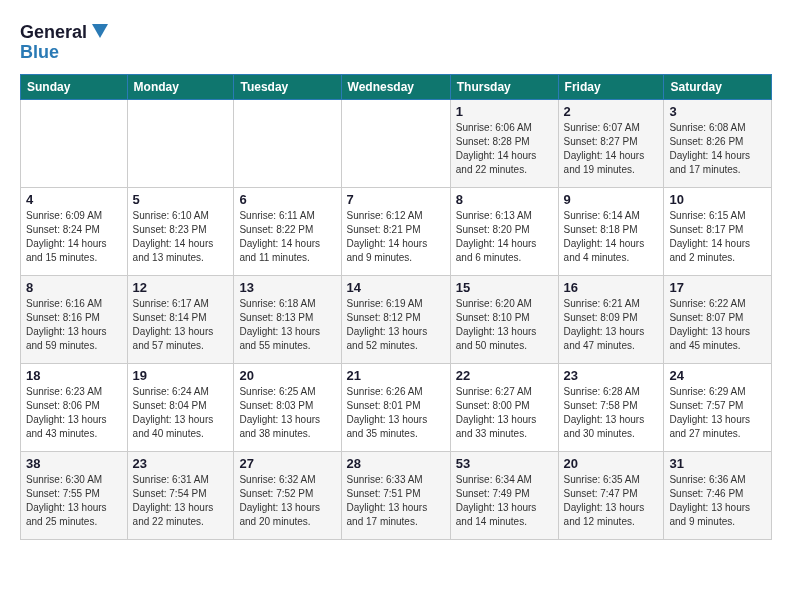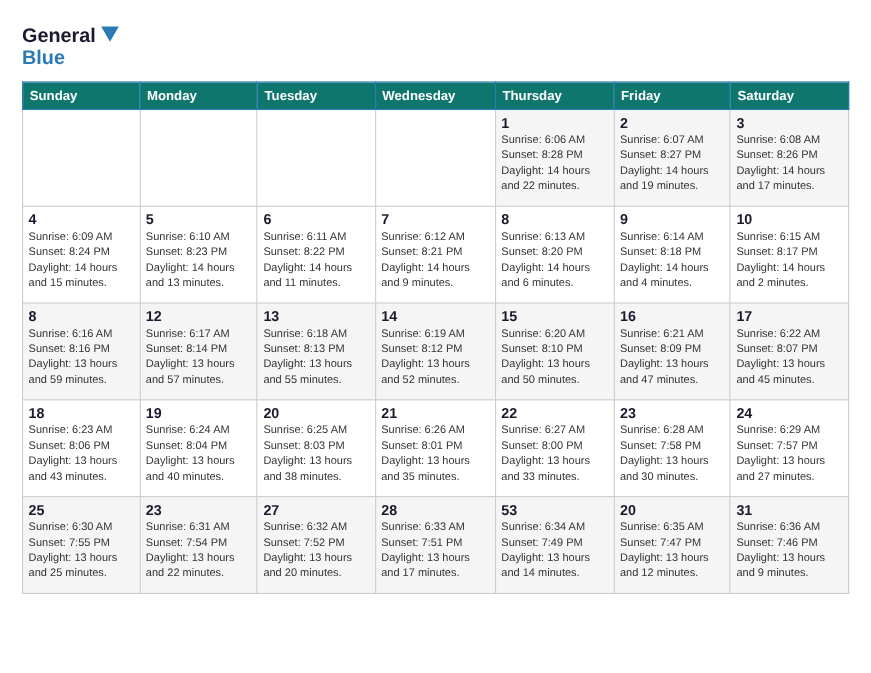--- a/index.html
+++ b/index.html
@@ -213,21 +213,21 @@
           <span class="day-number">23</span>
           <div class="day-info">Sunrise: 6:28 AM<br>Sunset: 7:58 PM<br>Daylight: 13 hours<br>and 30 minutes.</div>
         </td>
         <td>
           <span class="day-number">24</span>
           <div class="day-info">Sunrise: 6:29 AM<br>Sunset: 7:57 PM<br>Daylight: 13 hours<br>and 27 minutes.</div>
         </td>
       </tr>
       <tr>
         <td>
-          <span class="day-number">25</span>
+          <span class="day-number">38</span>
           <div class="day-info">Sunrise: 6:30 AM<br>Sunset: 7:55 PM<br>Daylight: 13 hours<br>and 25 minutes.</div>
         </td>
         <td>
           <span class="day-number">23</span>
           <div class="day-info">Sunrise: 6:31 AM<br>Sunset: 7:54 PM<br>Daylight: 13 hours<br>and 22 minutes.</div>
         </td>
         <td>
           <span class="day-number">27</span>
           <div class="day-info">Sunrise: 6:32 AM<br>Sunset: 7:52 PM<br>Daylight: 13 hours<br>and 20 minutes.</div>
         </td>

